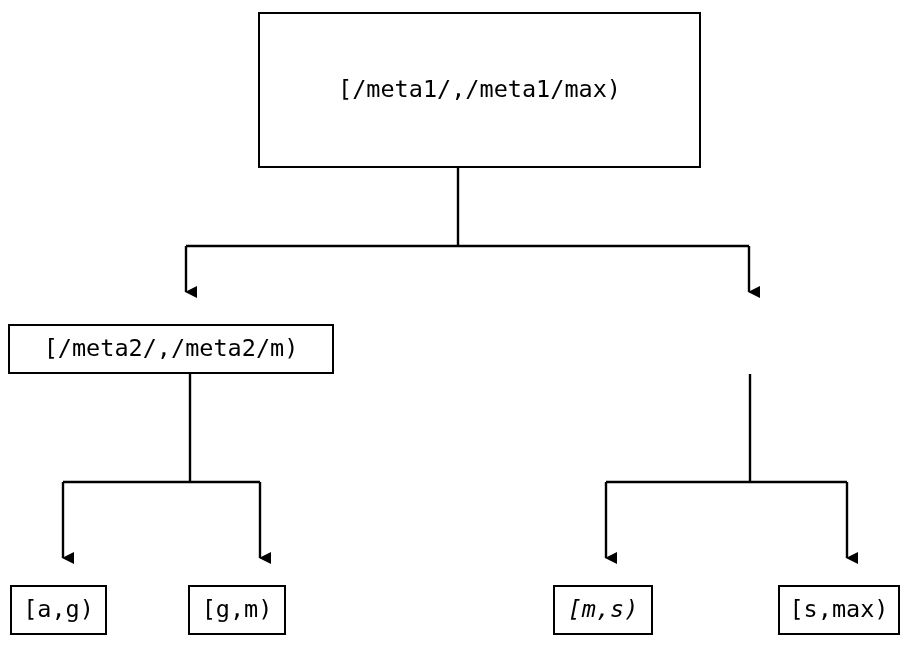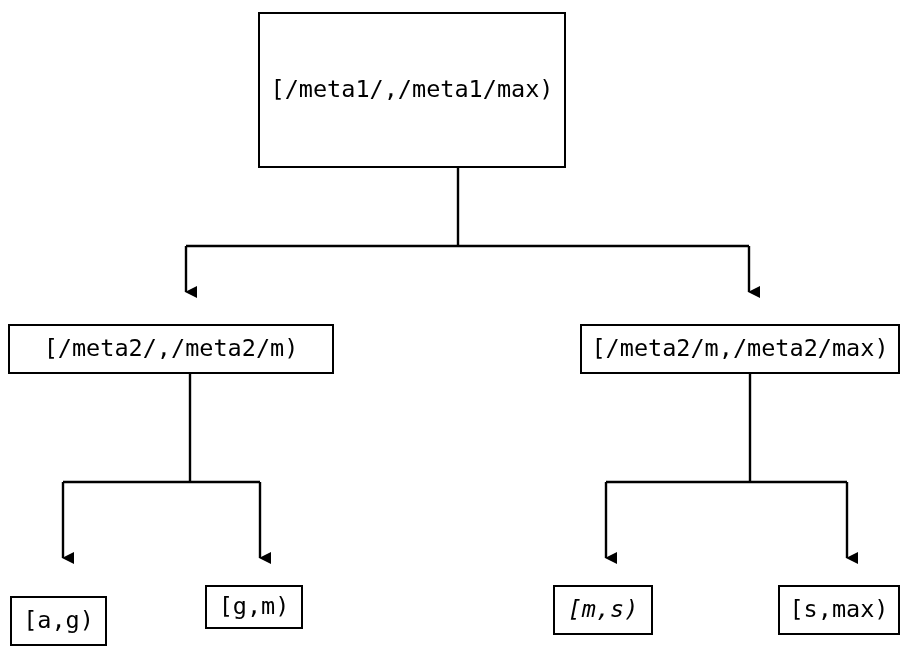--- a/index.html
+++ b/index.html
@@ -37,21 +37,21 @@
     letter-spacing: 0px;
   }
   .node-label {
     display: block;
     line-height: 1;
   }
   
   #node-root {
     left: 258px;
     top: 12px;
-    width: 308px;
+    width: 443px;
     height: 156px;
   }
   #node-root .node-label { font-size: 23.5px; }
   
   #node-left-mid {
     left: 8px;
     top: 324px;
     width: 326px;
     height: 50px;
   }
@@ -62,27 +62,26 @@
     height: 50px;
   }
   #node-left-mid .node-label,
   #node-right-mid .node-label { font-size: 23.5px; }
   
   #node-leaf-ag {
     left: 10px;
     top: 585px;
     width: 97px;
     height: 50px;
-    margin-top: 11px;
   }
   #node-leaf-gm {
-    left: 205px;
+    left: 188px;
     top: 585px;
     width: 98px;
-    height: 44px;
+    height: 50px;
   }
   #node-leaf-ms {
     left: 553px;
     top: 585px;
     width: 100px;
     height: 50px;
     font-style: italic;
   }
   #node-leaf-smax {
     left: 778px;
@@ -127,23 +126,20 @@
   </svg>
 
   <div class="node" id="node-root">
     <span class="node-label">[/meta1/,/meta1/max)</span>
   </div>
 
   <div class="node" id="node-left-mid">
     <span class="node-label">[/meta2/,/meta2/m)</span>
   </div>
 
-  <div class="node" id="node-right-mid">
-    <span class="node-label">[/meta2/m,/meta2/max)</span>
-  </div>
 
   <div class="node leaf" id="node-leaf-ag">
     <span class="node-label">[a,g)</span>
   </div>
 
   <div class="node leaf" id="node-leaf-gm">
     <span class="node-label">[g,m)</span>
   </div>
 
   <div class="node leaf" id="node-leaf-ms">

